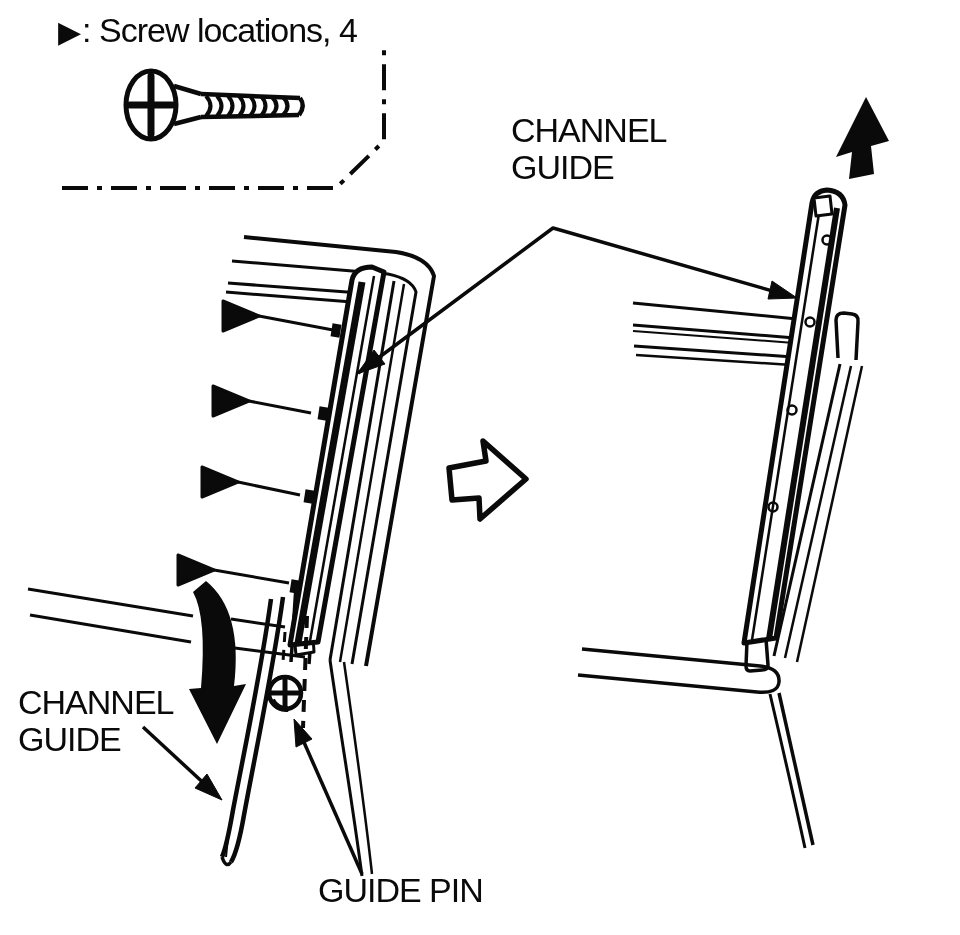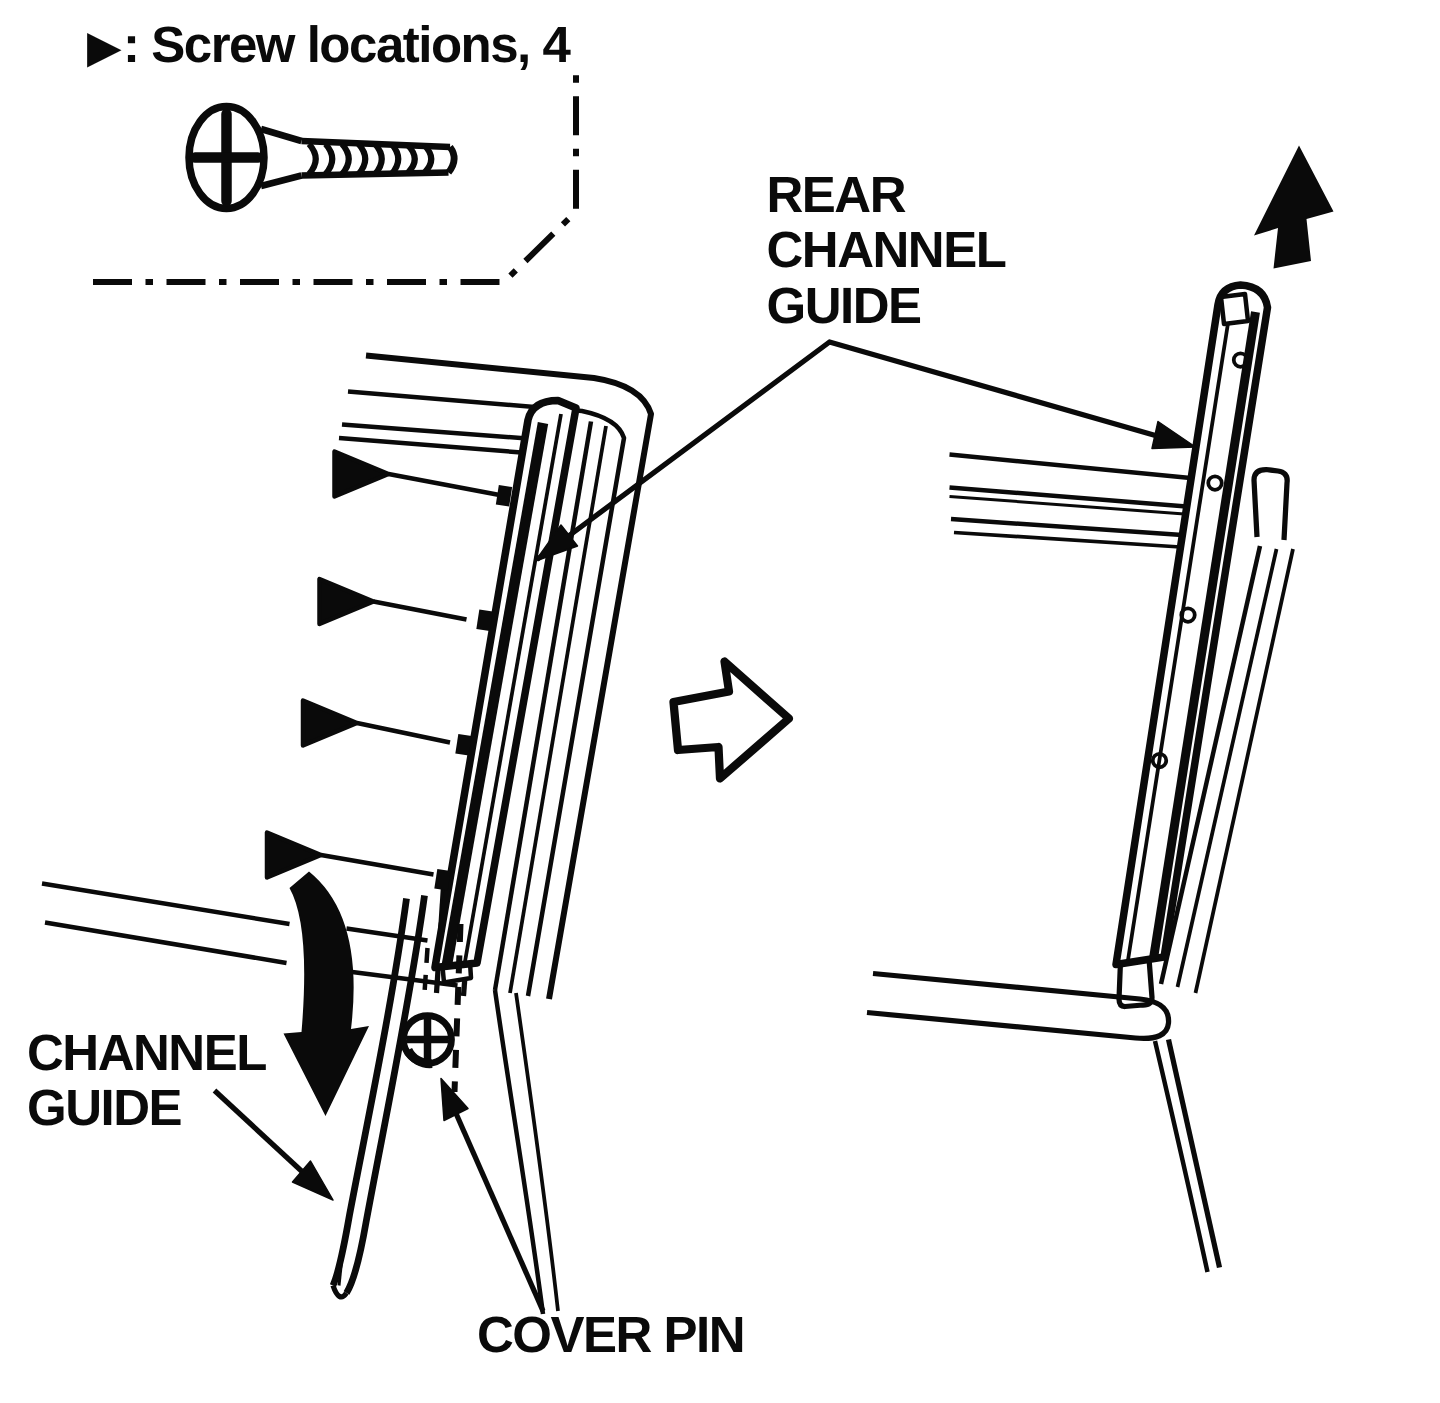--- a/index.html
+++ b/index.html
@@ -5,21 +5,21 @@
   :root { --ink:#0a0a0a; --paper:#ffffff; }
   html,body { margin:0; padding:0; background:var(--paper); }
   .canvas {
     position:relative; width:960px; height:935px;
     background:var(--paper); overflow:hidden;
     font-family:"Liberation Sans","DejaVu Sans",sans-serif;
   }
   .art { position:absolute; inset:0; }
   .lbl {
     position:absolute; color:var(--ink);
-    font-weight:700; font-size:34px; line-height:37px;
+    font-weight:400; font-size:34px; line-height:37px;
     letter-spacing:-1px; white-space:nowrap;
   }
   .lbl .ln { display:block; }
   .legend-label { left:58px; top:12px; }
   .legend-label .marker { font-family:"DejaVu Sans",sans-serif; font-size:30px; margin-right:2px; }
   .label-rcg { left:511px; top:112px; }
   .label-cgc { left:18px; top:684px; }
   .label-gp  { left:318px; top:872px; }
   svg * { vector-effect:none; }
 </style>
@@ -180,25 +180,24 @@
     <g>
       <polygon points="866,97 836,157 852,152 849,179 874,174 871,146 889,141" fill="#0a0a0a" stroke="none"></polygon>
     </g>
   </svg>
 
   <div class="lbl legend-label">
     <span class="marker">▶</span><span>: Screw locations, 4</span>
   </div>
 
   <div class="lbl label-rcg">
-    <span class="ln">REAR</span>
     <span class="ln">CHANNEL</span>
     <span class="ln">GUIDE</span>
   </div>
 
   <div class="lbl label-cgc">
     <span class="ln">CHANNEL</span>
     <span class="ln">GUIDE</span>
   </div>
 
-  <div class="lbl label-gp">COVER PIN</div>
+  <div class="lbl label-gp">GUIDE PIN</div>
 
 </div>
 
 </body></html>

